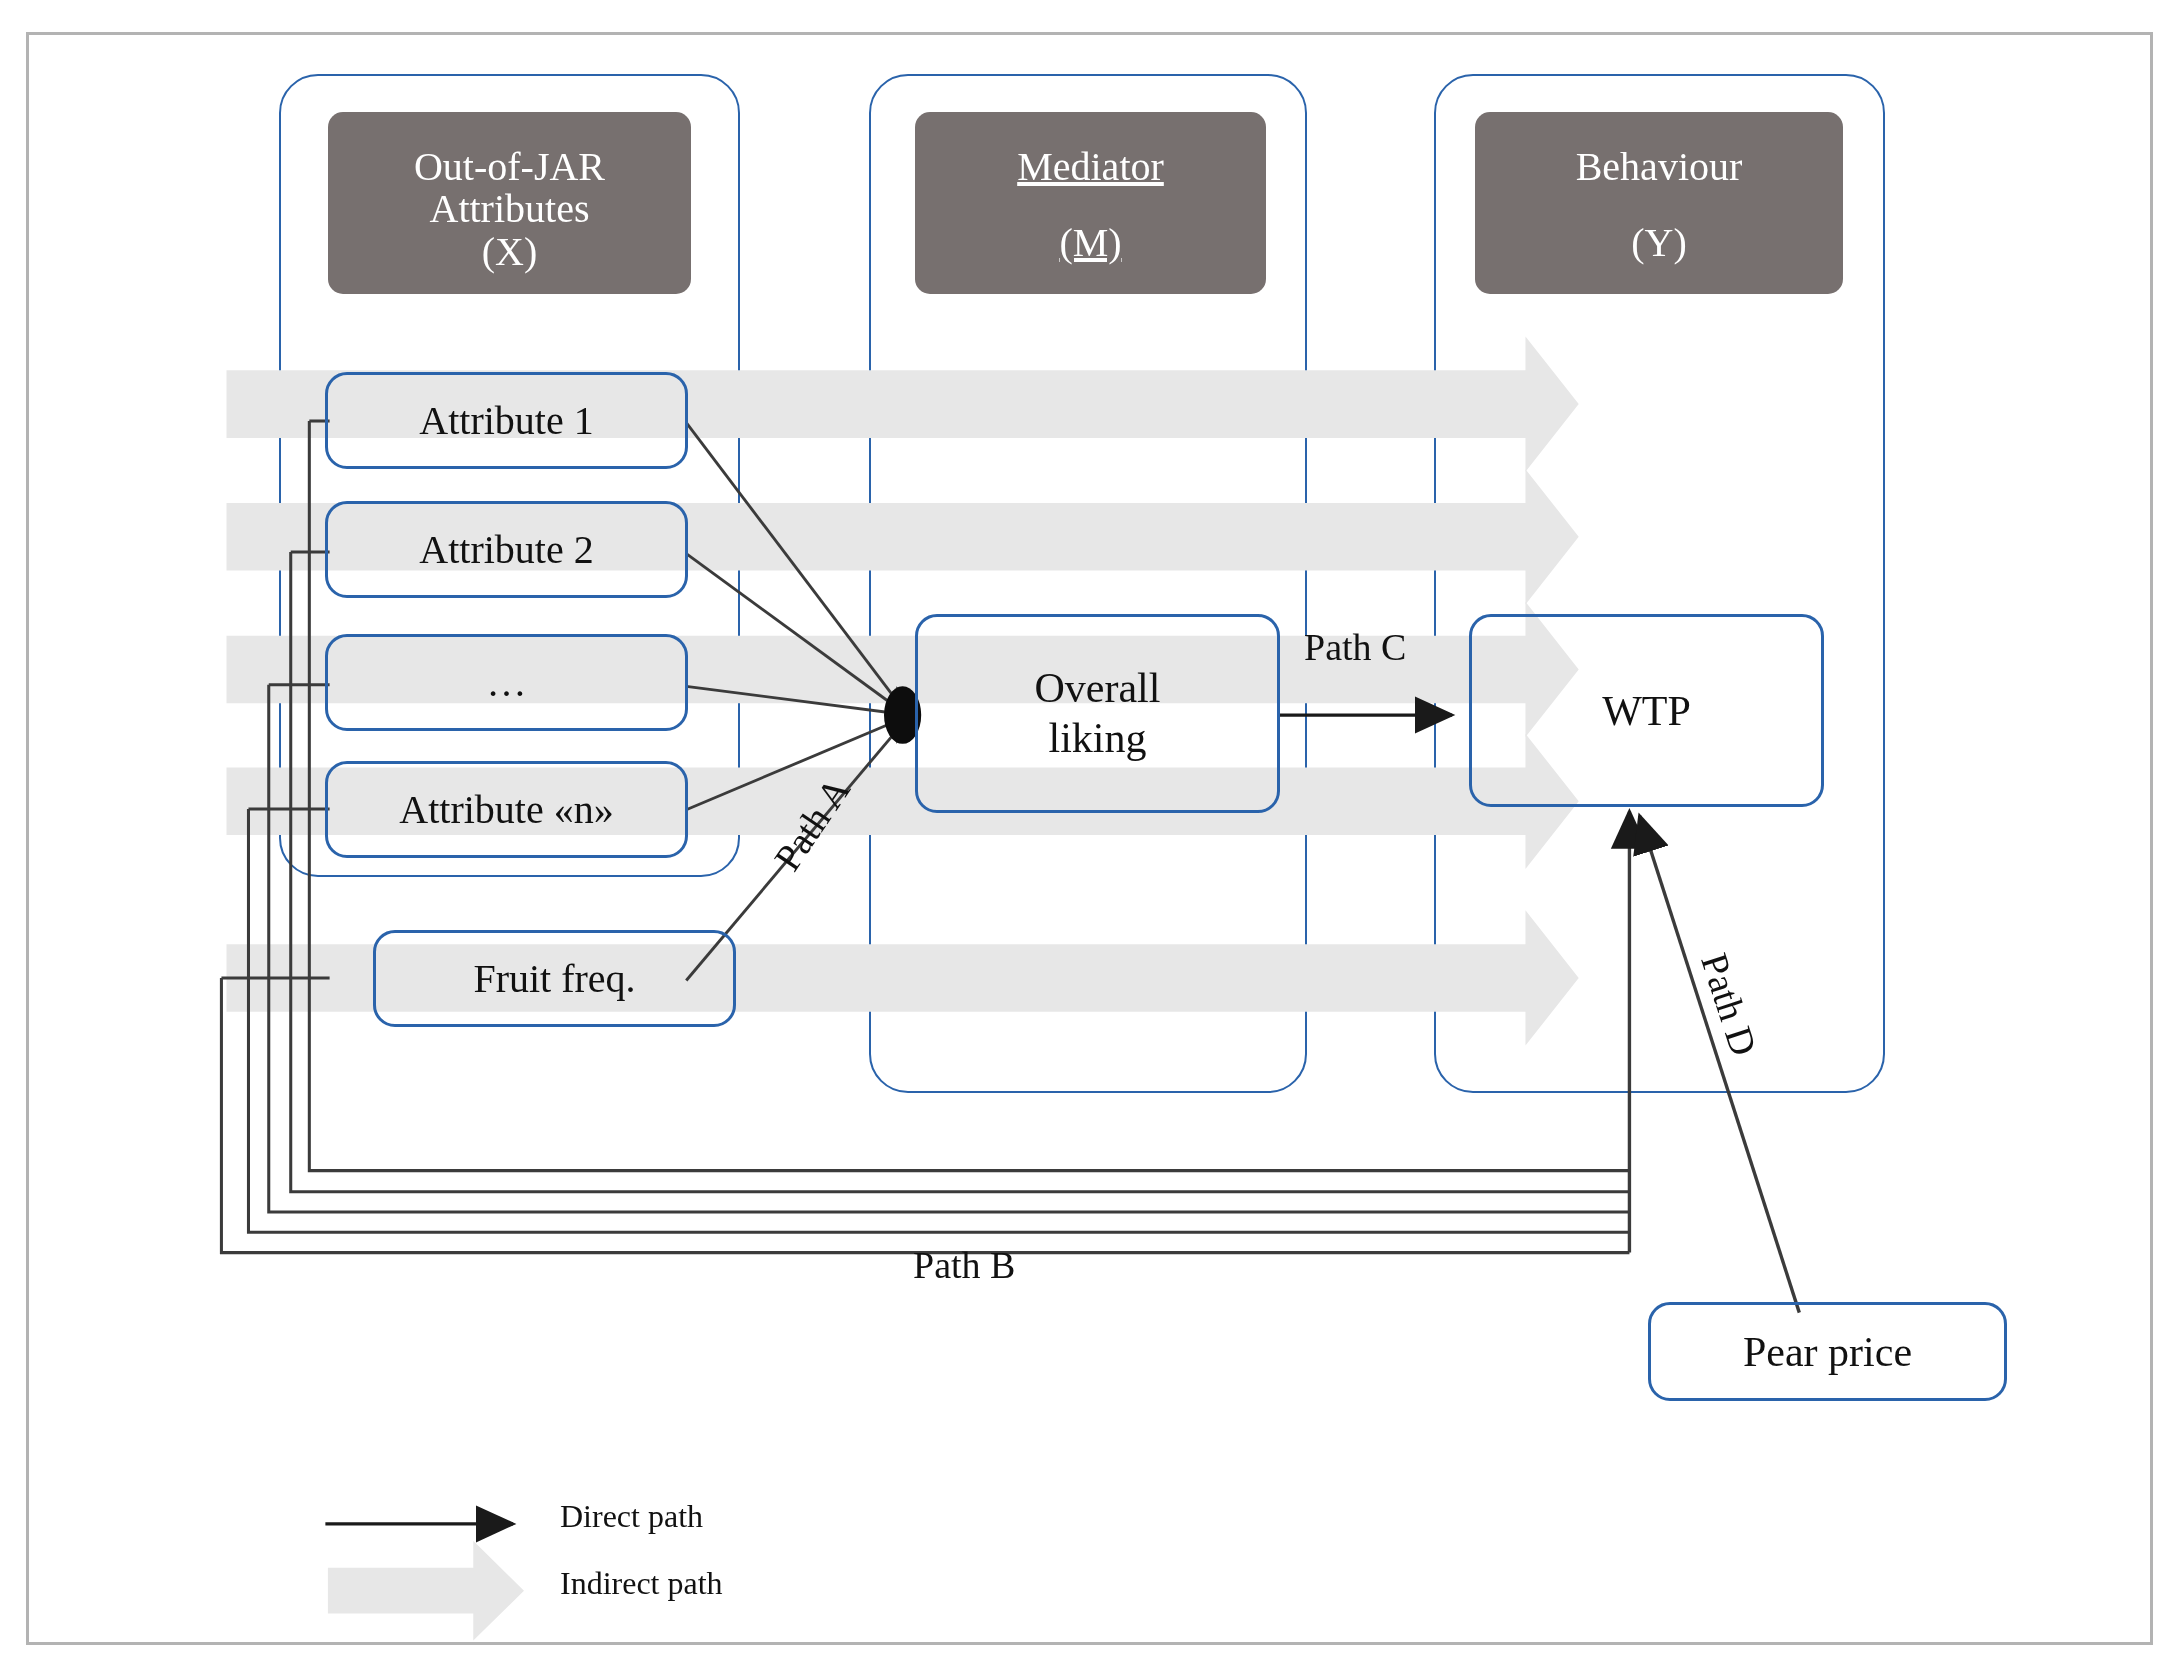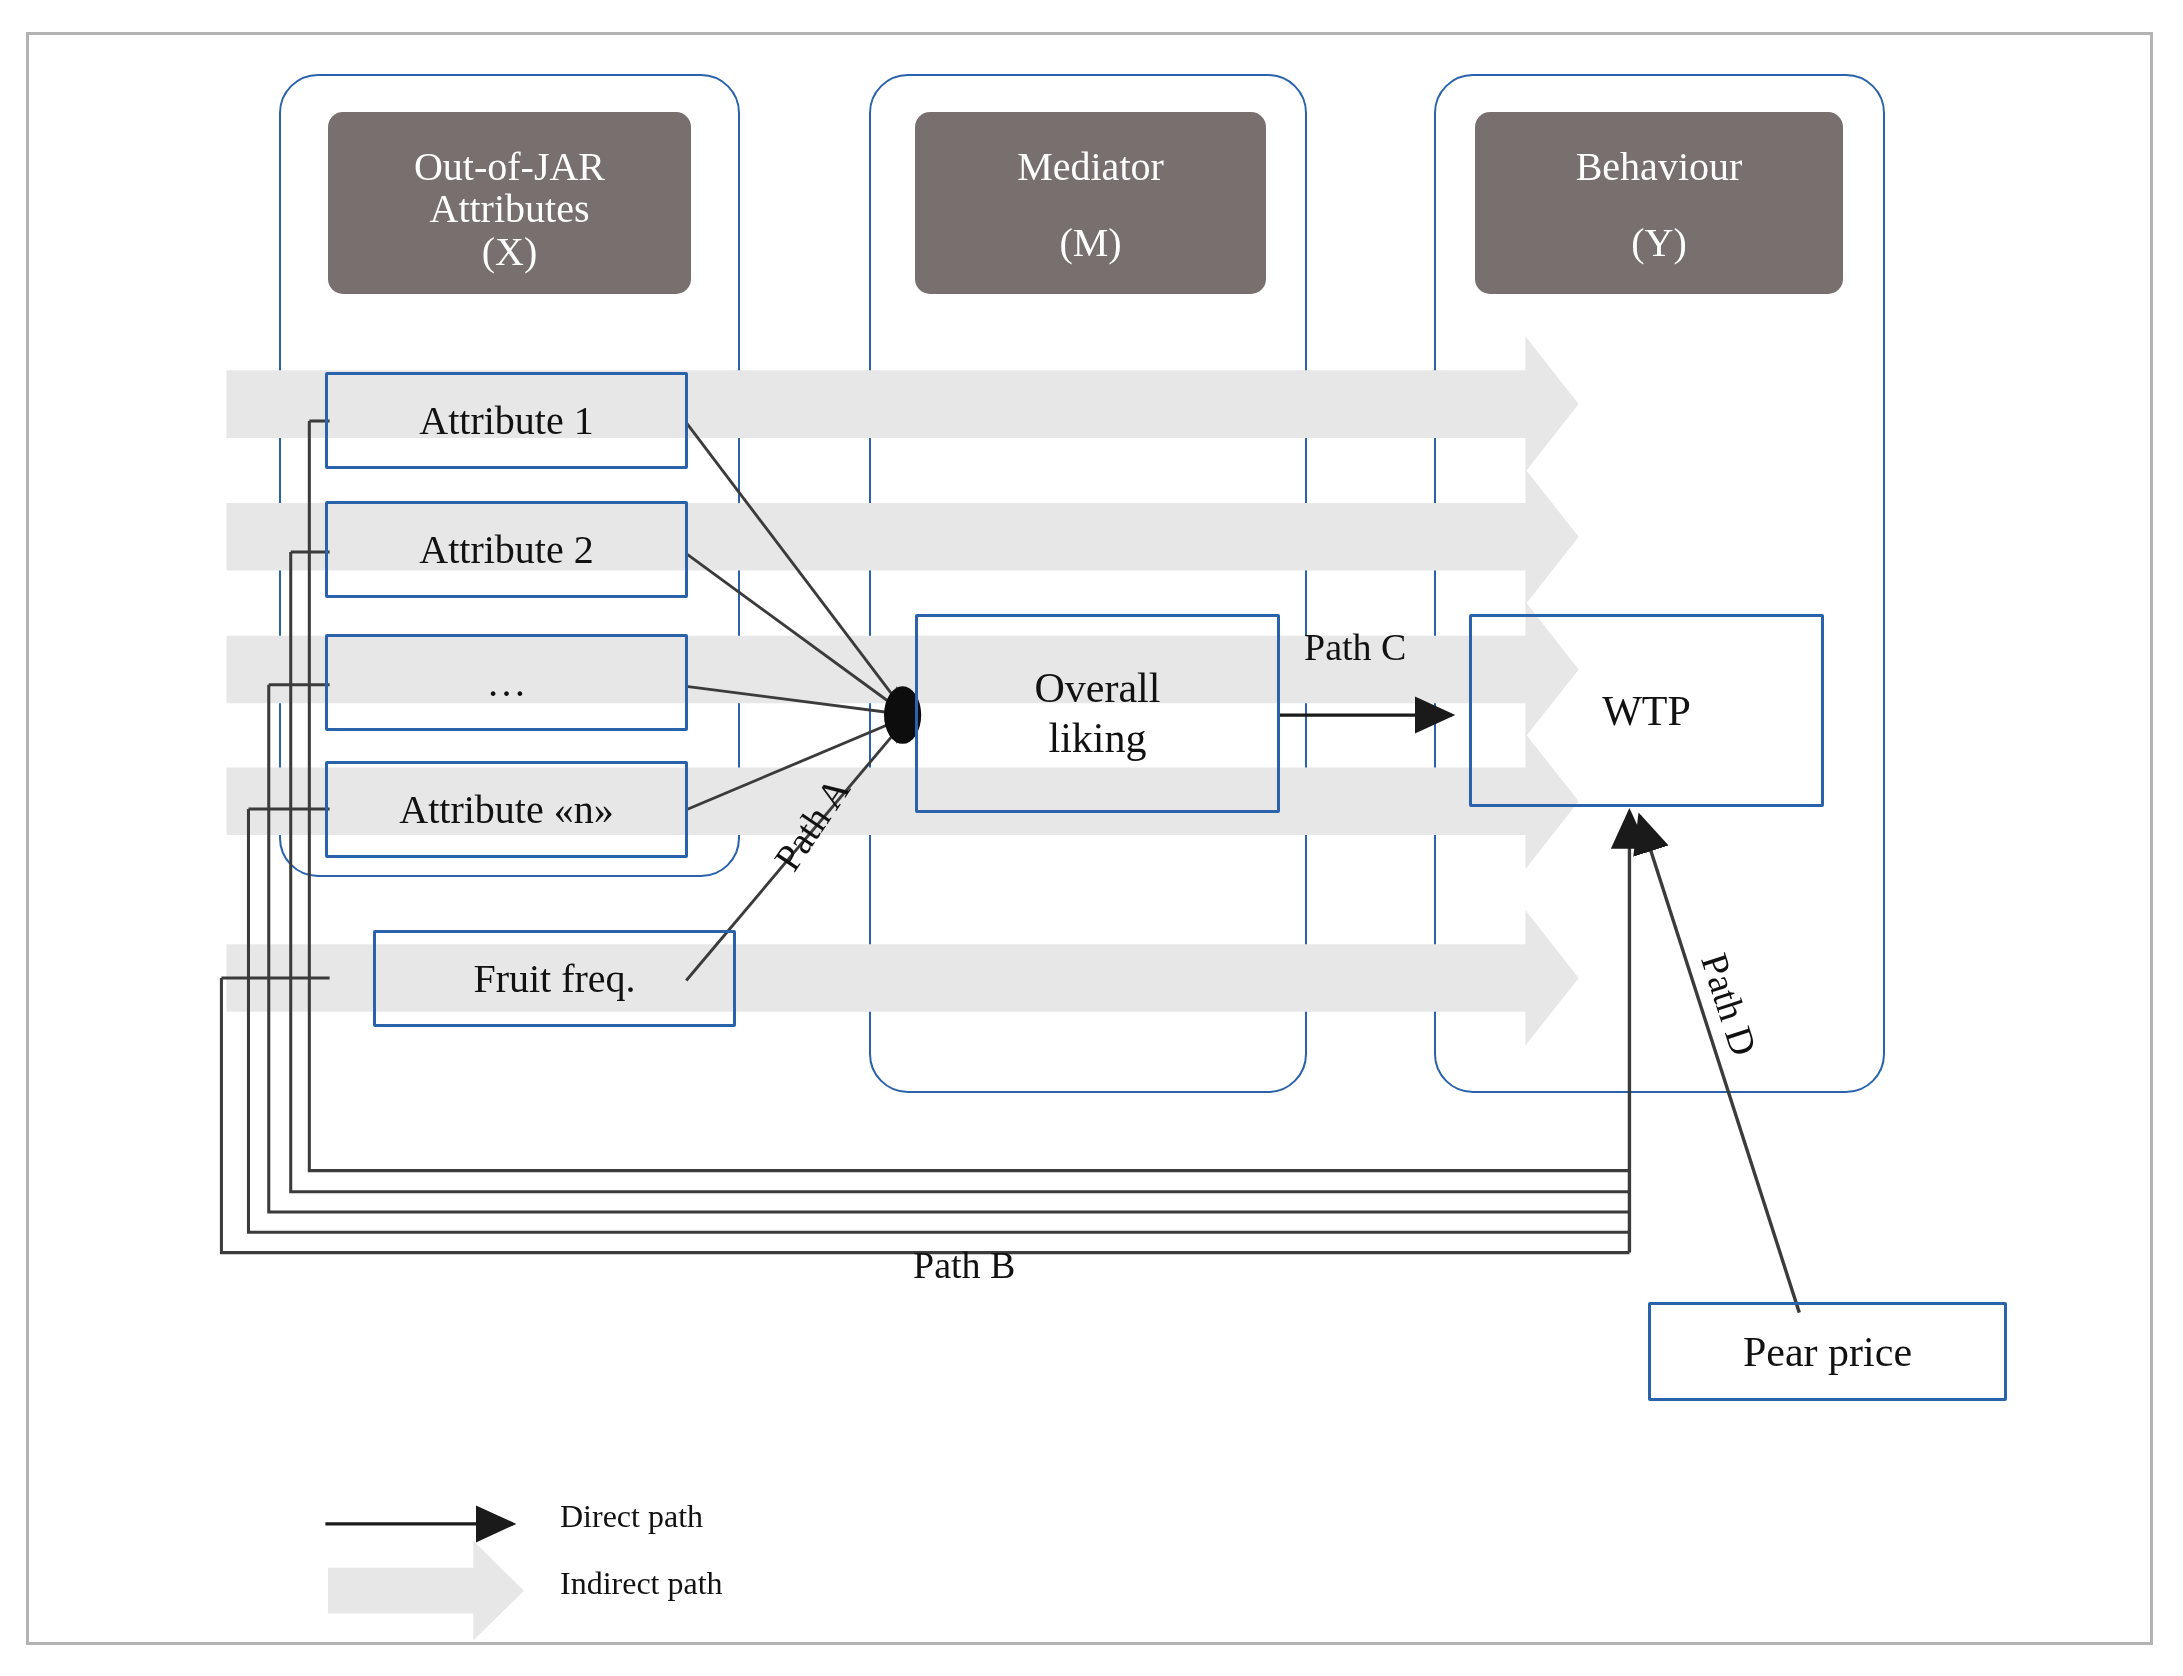--- a/index.html
+++ b/index.html
@@ -1,20 +1,20 @@
 <!DOCTYPE html>
 <html style="font-size:13.5px"><head>
 <meta charset="utf-8">
 <style>
   html,body{margin:0;padding:0;background:#ffffff;}
   body{width:2183px;height:1677px;font-family:"Liberation Serif",serif;}
   #stage{position:relative;width:2183px;height:1677px;overflow:hidden;background:#fff;}
   #frame{position:absolute;left:26px;top:32px;width:2127px;height:1613px;border:3.4px solid #b3b3b3;box-sizing:border-box;}
   svg#art{position:absolute;left:0;top:0;width:2183px;height:1677px;}
-  .node{position:absolute;box-sizing:border-box;border:3.4px solid #2a63ab;border-radius:2px;background:transparent;
+  .node{position:absolute;box-sizing:border-box;border:3.4px solid #2a63ab;border-radius:22px;background:transparent;
         display:flex;align-items:center;justify-content:center;text-align:center;color:#111;}
   .col{position:absolute;box-sizing:border-box;border:2.5px solid #2a63ab;border-radius:39px;background:transparent;}
   .hdr{position:absolute;box-sizing:border-box;background:#77706f;border-radius:15px;color:#fff;
        display:flex;flex-direction:column;align-items:center;justify-content:flex-start;text-align:center;}
   .hdr .t1{font-size:40px;line-height:1.06;padding-top:34px;}
   .hdr .t2{font-size:40px;line-height:1.06;}
   .hdr .t3{font-size:40px;line-height:1.06;}
   .attr{font-size:40px;}
   .pathlbl{position:absolute;font-size:38px;color:#111;white-space:nowrap;}
   .legendlbl{position:absolute;font-size:32px;color:#111;white-space:nowrap;}
@@ -79,21 +79,21 @@
     <line x1="385" y1="1803" x2="607" y2="1803" stroke="#1a1a1a" stroke-width="4" marker-end="url(#ah)"></line>
     <path d="M388,1855 L560,1855 L560,1823 L620,1882 L560,1941 L560,1909 L388,1909 z" fill="#e7e7e7"></path>
   </svg>
 
   <div class="hdr" style="left:328px;top:112px;width:363px;height:182px;">
     <div class="t1">Out-of-JAR</div>
     <div class="t2">Attributes</div>
     <div class="t3">(X)</div>
   </div>
 
-  <div class="hdr" style="left:915px;top:112px;width:351px;height:182px;">
+  <div class="hdr" style="left:915px;top:112px;width:351px;height:182px;text-decoration:underline;">
     <div class="t1">Mediator</div>
     <div class="t2" style="height:34px;"></div>
     <div class="t3">(M)</div>
   </div>
 
   <div class="hdr" style="left:1475px;top:112px;width:368px;height:182px;">
     <div class="t1">Behaviour</div>
     <div class="t2" style="height:34px;"></div>
     <div class="t3">(Y)</div>
   </div>

